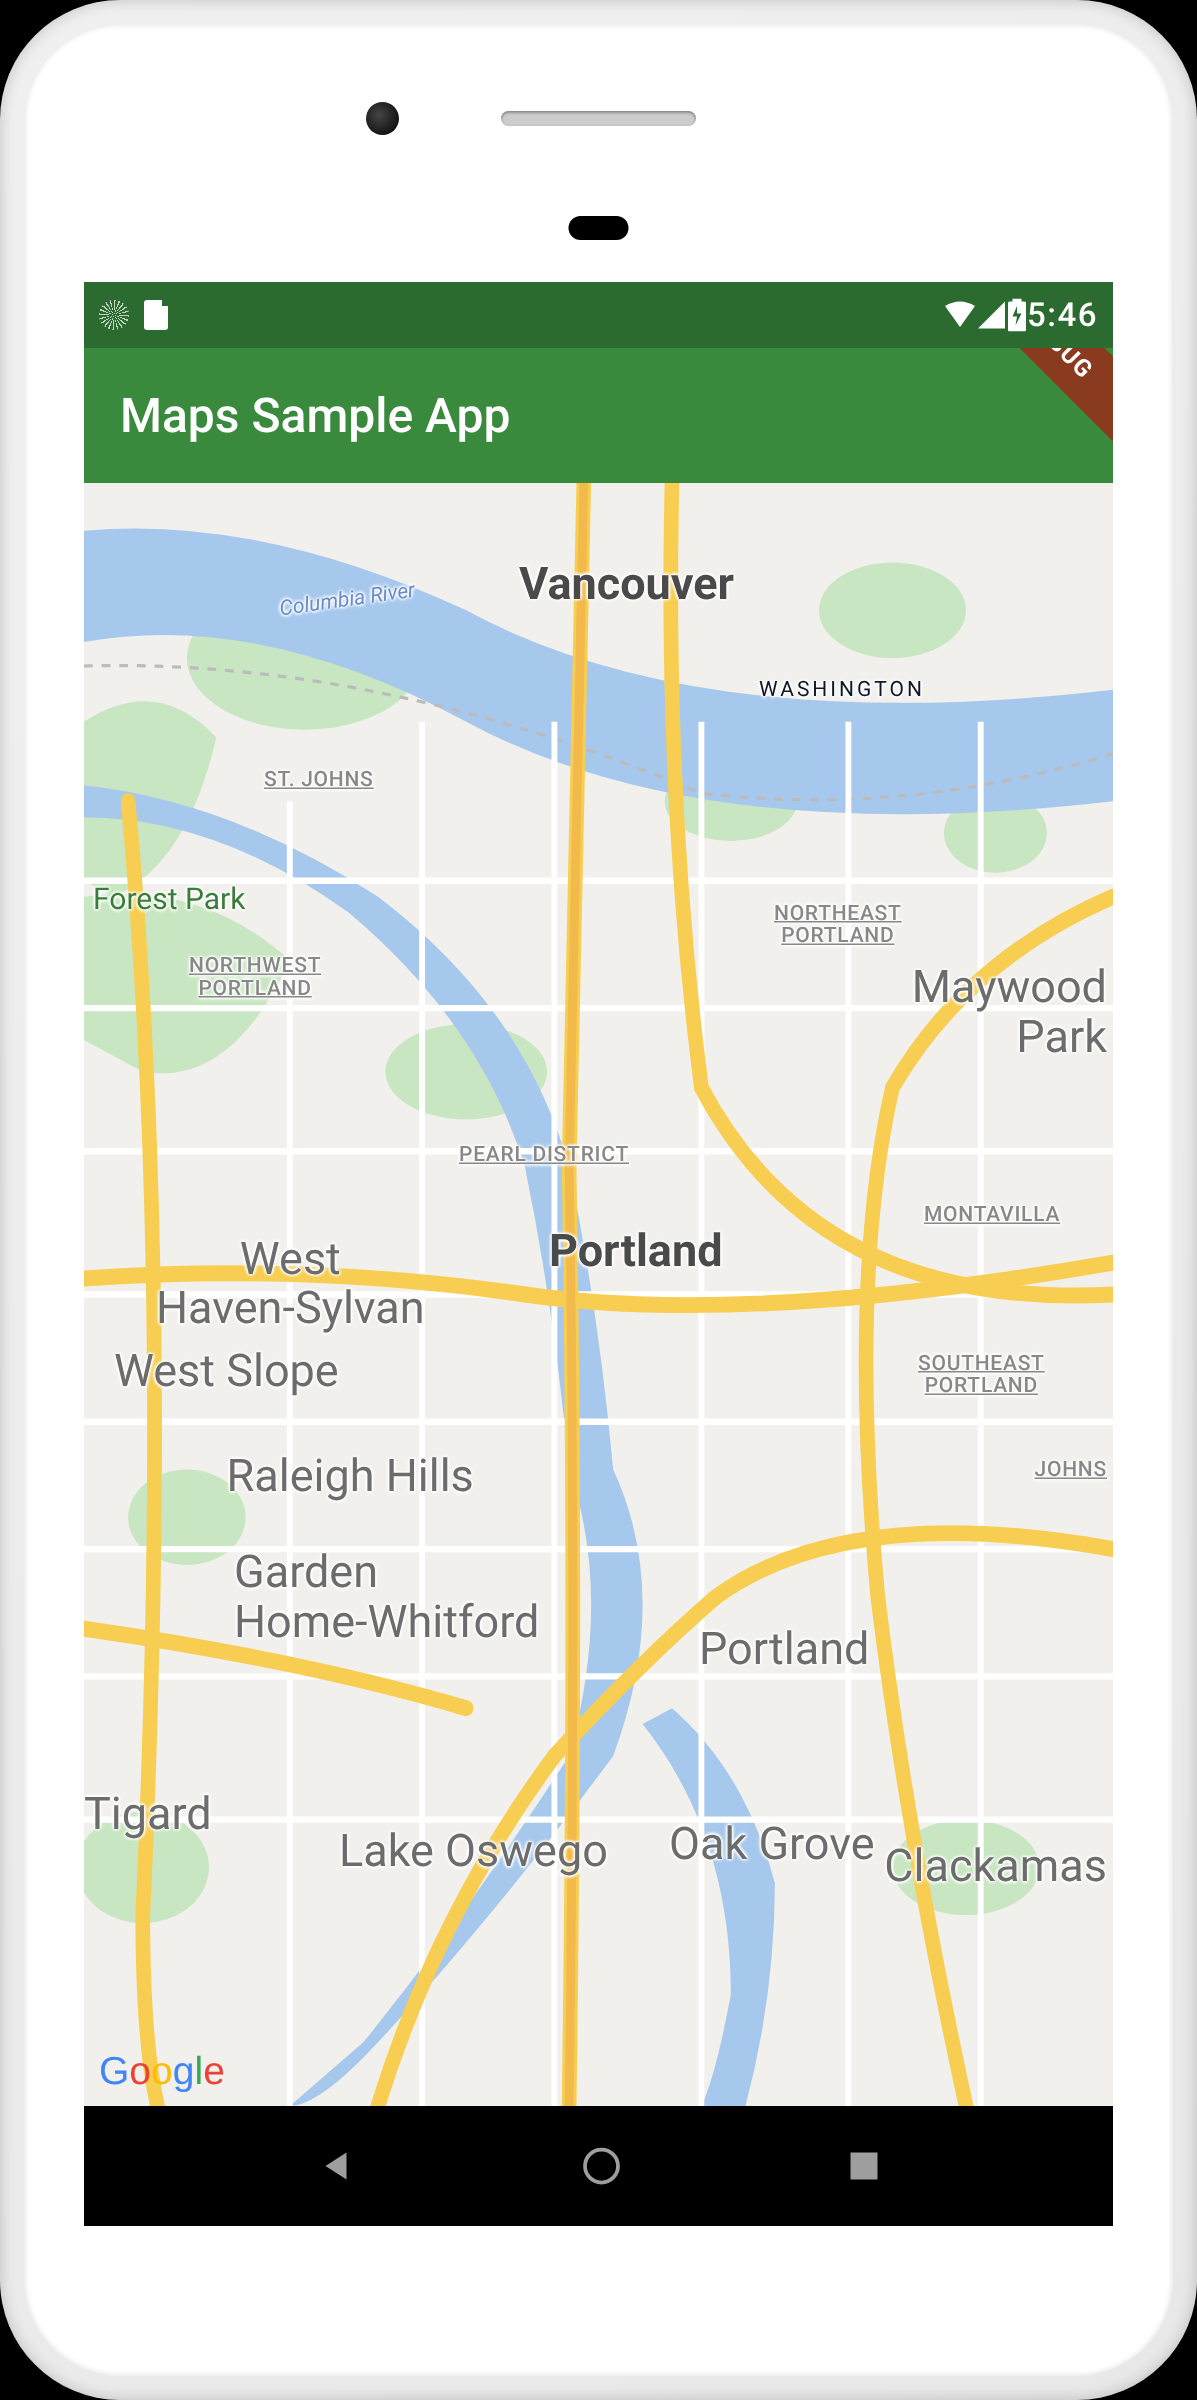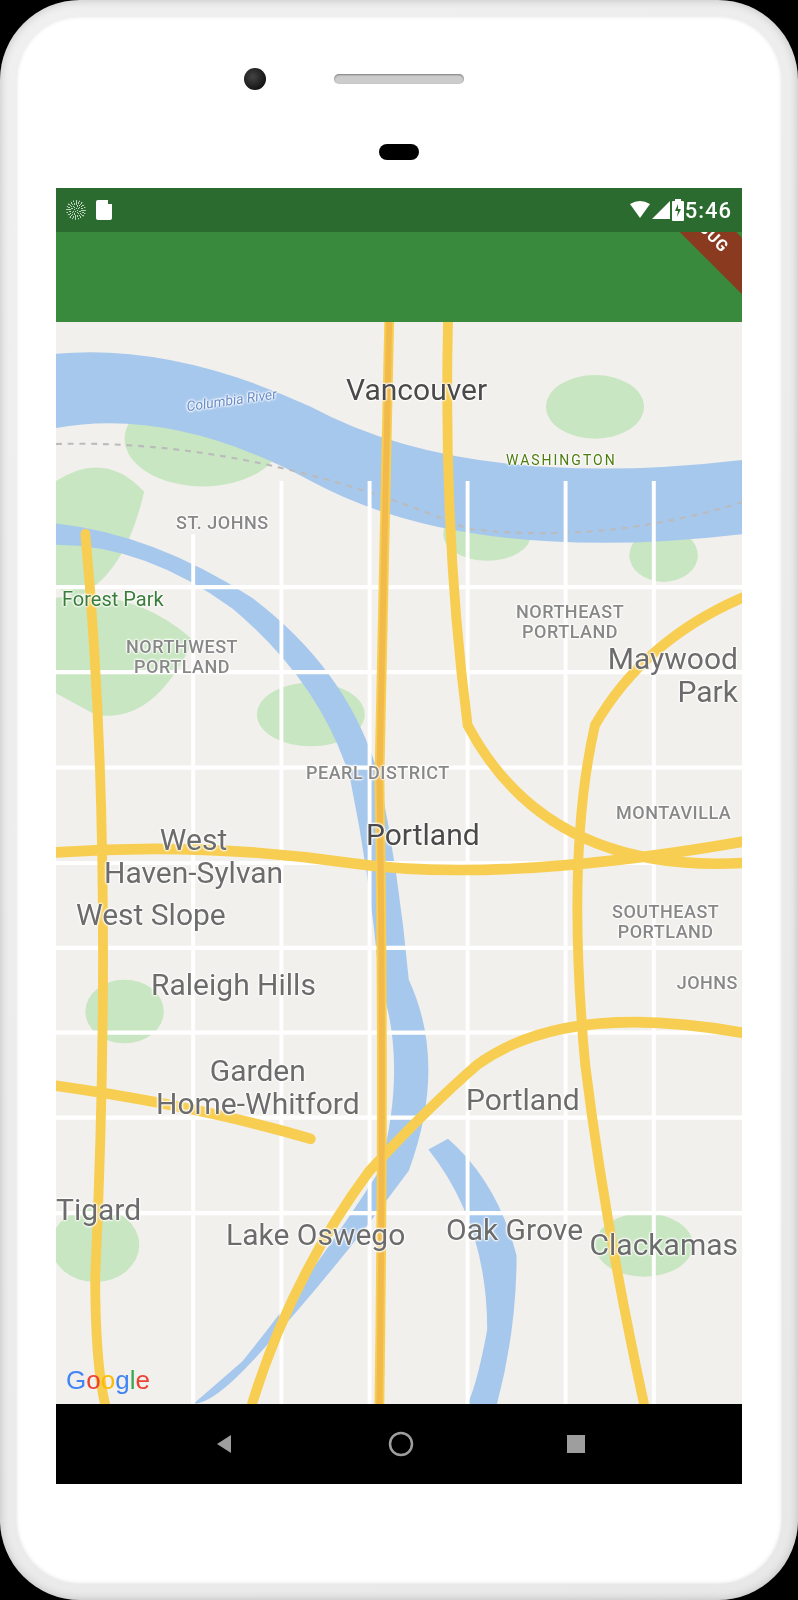--- a/index.html
+++ b/index.html
@@ -113,26 +113,26 @@
     background:#f0eee8;
     overflow:hidden;
   }
   .map svg { position:absolute; inset:0; width:100%; height:100%; }
   .map-label {
     position:absolute;
     font-family: Roboto, Arial, sans-serif;
     white-space: nowrap;
     text-shadow: -1px 0 2px #fff, 1px 0 2px #fff, 0 -1px 2px #fff, 0 1px 2px #fff;
   }
-  .city-major { font-size: 30px; color:#4a4a4a; font-weight:400; }
+  .city-major { font-size: 30px; color:#4a4a4a; font-weight:700; }
   .city-minor { font-size: 30px; color:#6c6c6c; }
-  .district { font-size: 18px; color:#888; font-weight:500; letter-spacing:0.5px; }
+  .district { font-size: 14px; color:#888; font-weight:500; letter-spacing:0.5px;text-decoration:underline; }
   .park-label { font-size: 20px; color:#3a7d3a; }
   .river-label { font-size: 14px; color:#6a8cc9; font-style:italic; transform: rotate(-8deg); }
-  .border-label { font-size: 14px; color:#4d7c0f; letter-spacing:2px; }
+  .border-label { font-size: 14px; color:#0f172a; letter-spacing:2px; }
   .google-logo {
     position:absolute; left:10px; bottom:8px;
     font-size:26px; font-weight:500;
     font-family: 'Product Sans', Arial, sans-serif;
   }
   .google-logo span:nth-child(1){color:#4285F4}
   .google-logo span:nth-child(2){color:#EA4335}
   .google-logo span:nth-child(3){color:#FBBC05}
   .google-logo span:nth-child(4){color:#4285F4}
   .google-logo span:nth-child(5){color:#34A853}
@@ -174,20 +174,21 @@
           <svg width="14" height="22">
               <rect x="1" y="2" width="12" height="20" rx="1" fill="#fff"></rect>
               <rect x="4" y="0" width="6" height="3" fill="#fff"></rect>
               <path d="M7 5 L4 12 L7 12 L6 18 L10 10 L7 10 Z" fill="#2c6b2f"></path>
             </svg>
           <span class="status-time">5:46</span>
         </div>
       </div>
 
       <div class="app-bar">
+        <span>Maps Sample App</span>
         <div class="debug-banner">DEBUG</div>
       </div>
 
       <div class="map">
         <svg viewBox="0 0 700 1020" preserveAspectRatio="none">
 
           <rect width="700" height="1020" fill="#f2f0ec"></rect>
 
           <path d="M0 150 Q50 120 90 160 Q70 240 20 260 L0 250 Z" fill="#c8e6c1"></path>
           <ellipse cx="150" cy="110" rx="80" ry="45" fill="#c8e6c1"></ellipse>
@@ -247,21 +248,21 @@
         <div class="map-label district" style="left: 460px; top: 280px; text-align: center; white-space: normal; line-height: 1.1;">NORTHEAST<br>PORTLAND</div>
         <div class="map-label city-minor" style="right: 4px; top: 320px; text-align: right; white-space: normal; line-height: 1.1;">Maywood<br>Park</div>
         <div class="map-label district" style="left:250px; top:440px">PEARL DISTRICT</div>
         <div class="map-label city-minor" style="left: 48px; top: 475px; white-space: normal; line-height: 1.1; text-align: center; margin-top: 26px;">West<br>Haven-Sylvan</div>
         <div class="map-label city-major" style="left:310px; top:495px">Portland</div>
         <div class="map-label district" style="left:560px; top:480px">MONTAVILLA</div>
         <div class="map-label city-minor" style="left:20px; top:575px">West Slope</div>
         <div class="map-label district" style="left: 540px; top: 580px; text-align: center; white-space: normal; line-height: 1.1; margin-left: 16px;">SOUTHEAST<br>PORTLAND</div>
         <div class="map-label city-minor" style="left:95px; top:645px">Raleigh Hills</div>
         <div class="map-label district" style="right:4px; top:650px">JOHNS</div>
-        <div class="map-label city-minor" style="left: 100px; top: 732px; white-space: normal; line-height: 1.1; text-align: center;">Garden<br>Home-Whitford</div>
+        <div class="map-label city-minor" style="left: 100px; top: 710px; white-space: normal; line-height: 1.1; text-align: left;">Garden<br>Home-Whitford</div>
         <div class="map-label city-minor" style="left:410px; top:760px">Portland</div>
         <div class="map-label city-minor" style="left:0; top:870px">Tigard</div>
         <div class="map-label city-minor" style="left:170px; top:895px">Lake Oswego</div>
         <div class="map-label city-minor" style="left:390px; top:890px">Oak Grove</div>
         <div class="map-label city-minor" style="right:4px; top:905px">Clackamas</div>
 
         <div class="google-logo">
           <span>G</span><span>o</span><span>o</span><span>g</span><span>l</span><span>e</span>
         </div>
       </div>

